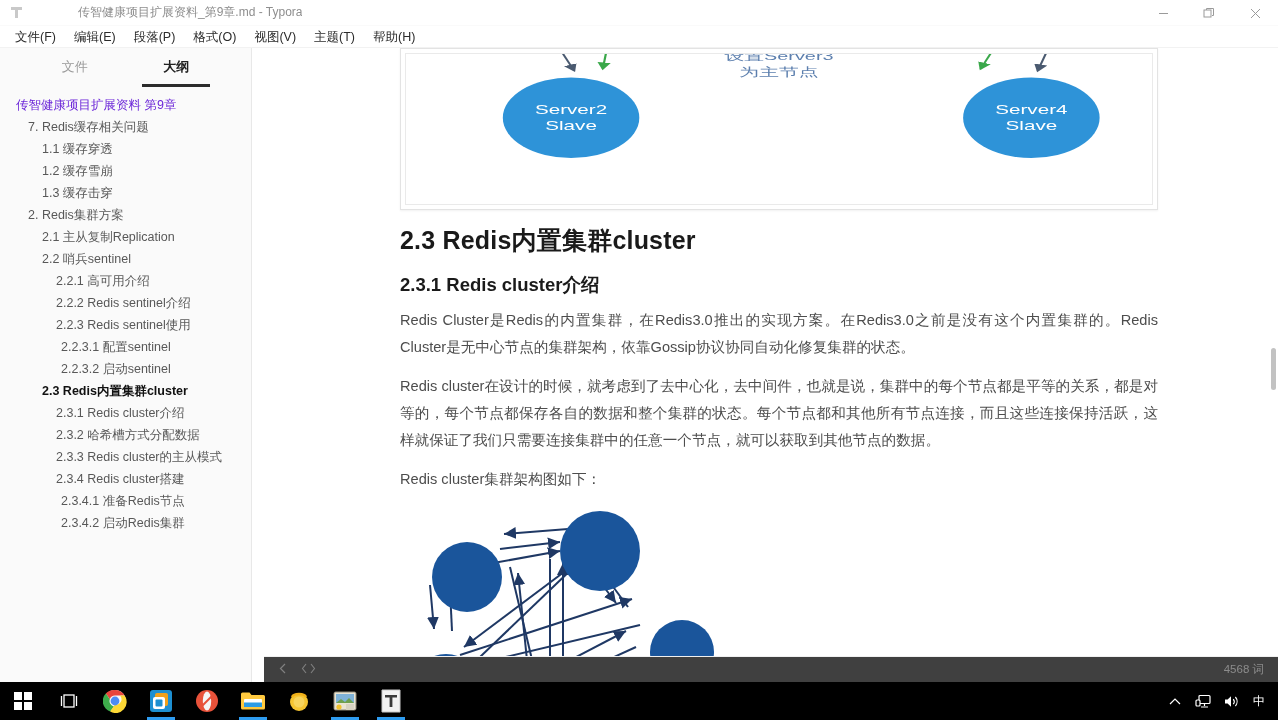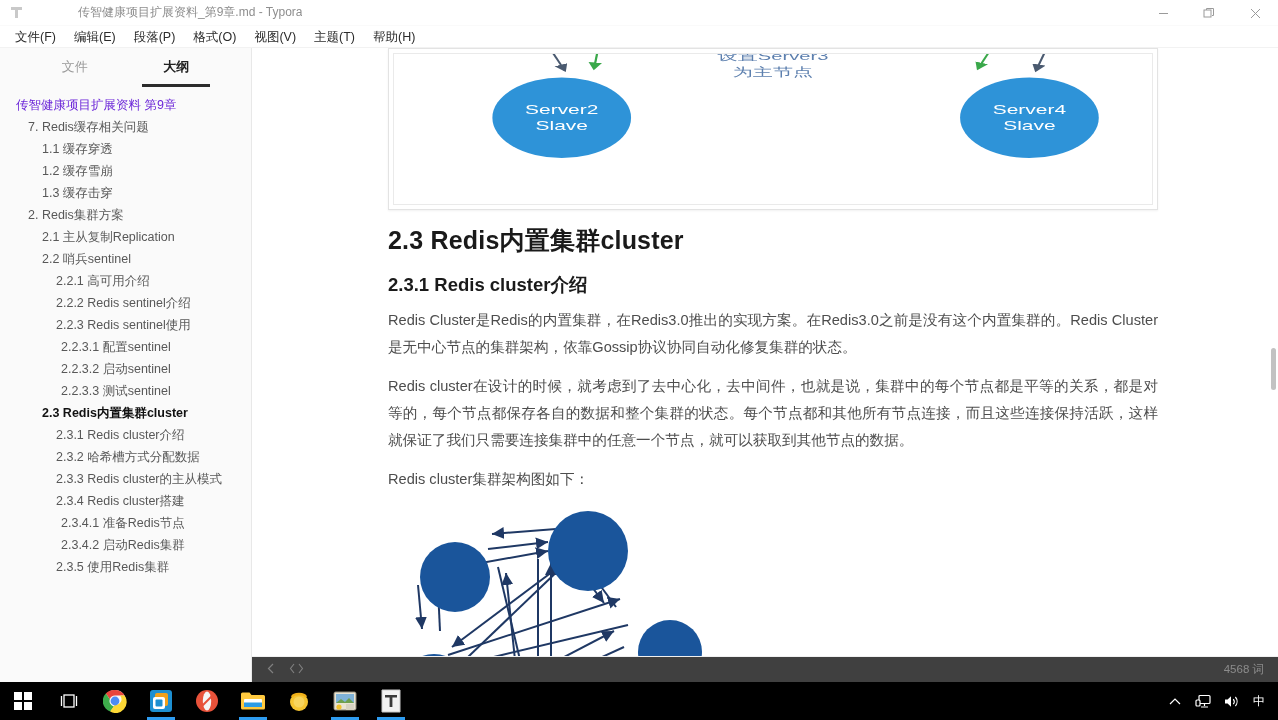--- a/index.html
+++ b/index.html
@@ -54,20 +54,21 @@
     white-space: nowrap;
     line-height: 16px;
   }
 
   
   .body-wrap {
     display: flex;
     height: calc(720px - 26px - 22px - 38px);
     width: 100%;
     position: relative;
+    gap: 12px;
   }
 
   
   .sidebar {
     width: 252px; min-width: 252px;
     background: #fafafa;
     border-right: 1px solid #e8e8e8;
     display: flex; flex-direction: column;
     position: relative;
   }
@@ -281,29 +282,27 @@
         <div class="out-item lvl2">1.2 缓存雪崩</div>
         <div class="out-item lvl2">1.3 缓存击穿</div>
         <div class="out-item lvl1">2. Redis集群方案</div>
         <div class="out-item lvl2">2.1 主从复制Replication</div>
         <div class="out-item lvl2">2.2 哨兵sentinel</div>
         <div class="out-item lvl3">2.2.1 高可用介绍</div>
         <div class="out-item lvl3">2.2.2 Redis sentinel介绍</div>
         <div class="out-item lvl3">2.2.3 Redis sentinel使用</div>
         <div class="out-item lvl4">2.2.3.1 配置sentinel</div>
         <div class="out-item lvl4">2.2.3.2 启动sentinel</div>
-        <div class="out-item lvl4">2.2.3.3 测试sentinel</div>
         <div class="out-item lvl2 active">2.3 Redis内置集群cluster</div>
         <div class="out-item lvl3">2.3.1 Redis cluster介绍</div>
         <div class="out-item lvl3">2.3.2 哈希槽方式分配数据</div>
         <div class="out-item lvl3">2.3.3 Redis cluster的主从模式</div>
         <div class="out-item lvl3">2.3.4 Redis cluster搭建</div>
         <div class="out-item lvl4">2.3.4.1 准备Redis节点</div>
         <div class="out-item lvl4">2.3.4.2 启动Redis集群</div>
-        <div class="out-item lvl3">2.3.5 使用Redis集群</div>
       </div>
   </div>
 
   <div class="editor-col">
     <div class="editor">
       <div class="doc">
 
         <div class="img-frame-top">
           <div class="inner">
             <svg width="100%" height="100%" viewBox="0 0 470 160" preserveAspectRatio="none">

